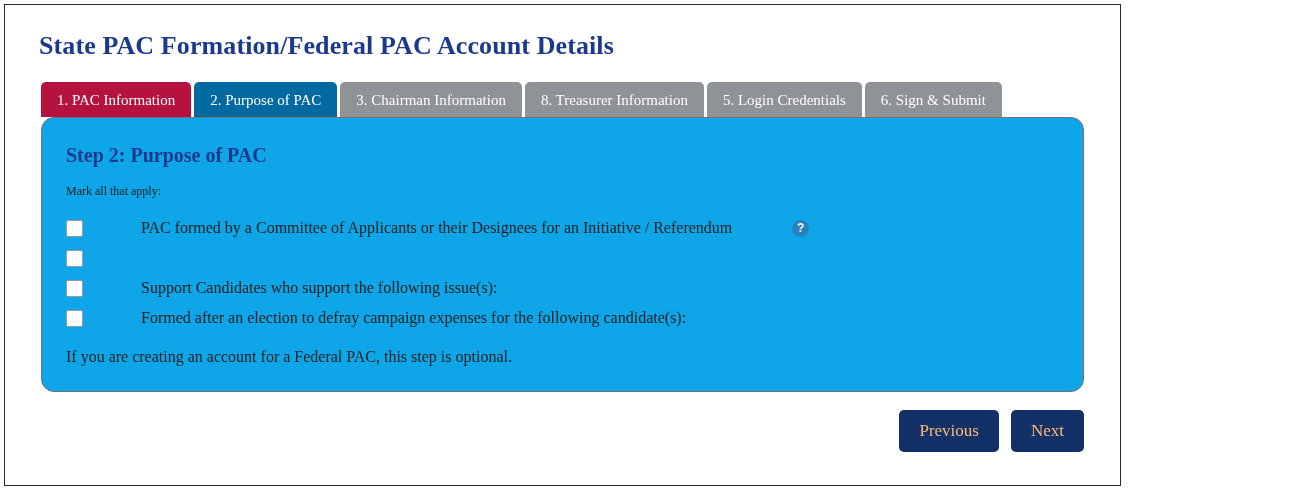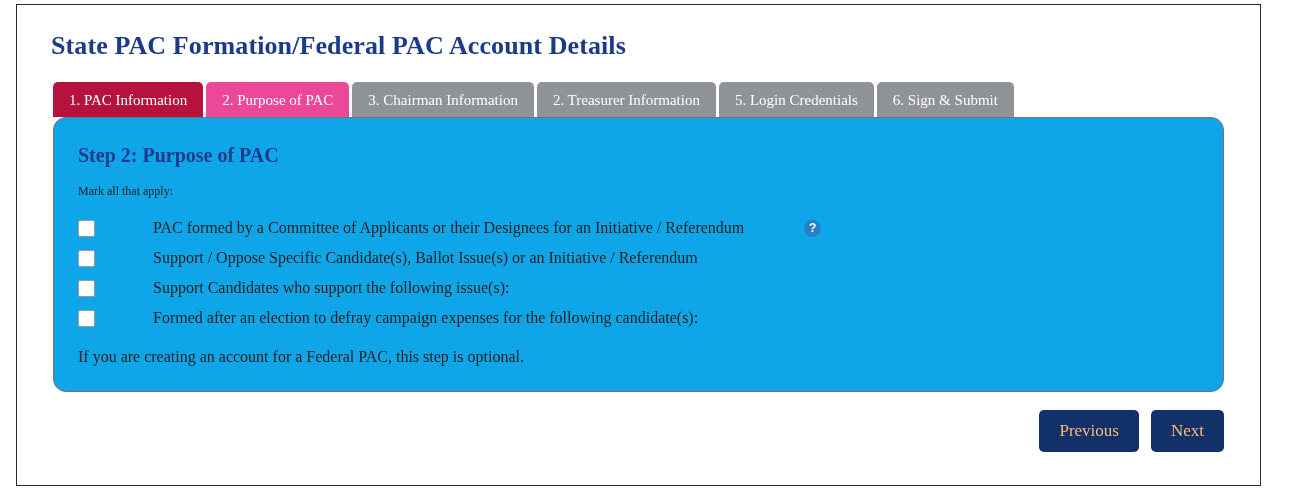--- a/index.html
+++ b/index.html
@@ -8,23 +8,23 @@
   }
   body {
     width: 1292px;
     height: 494px;
     background: #ffffff;
     font-family: "Liberation Serif", serif;
     overflow: hidden;
   }
   .page-frame {
     position: absolute;
-    left: 16px;
+    left: 4px;
     top: 4px;
-    width: 1245px;
+    width: 1117px;
     height: 482px;
     border: 1px solid #2a2a2a;
     background: #ffffff;
     box-sizing: border-box;
   }
   .page-inner {
     position: absolute;
     left: 14px;
     top: 10px;
     right: 14px;
@@ -51,21 +51,21 @@
     background: #8f9296;
     border-radius: 5px 5px 0 0;
     padding: 9px 16px 24px 16px;
     margin-right: 3px;
     line-height: 18px;
     white-space: nowrap;
     box-sizing: border-box;
     height: 35px;
   }
   .tab.active {
-    background: #ec4899;
+    background: #0369a1;
   }
   .tab.done {
     background: #b5123e;
   }
   .panel {
     margin: 0 22px 0 22px;
     border: 1px solid #737373;
     border-radius: 13px;
     background: #0ea5e9;
     height: 275px;
@@ -150,38 +150,37 @@
 
 <div class="page-frame">
   <div class="page-inner">
 
     <h1 class="page-title">State PAC Formation/Federal PAC Account Details</h1>
 
     <div class="tabs">
       <div class="tab done">1. PAC Information</div>
       <div class="tab active">2. Purpose of PAC</div>
       <div class="tab">3. Chairman Information</div>
-      <div class="tab">2. Treasurer Information</div>
+      <div class="tab">8. Treasurer Information</div>
       <div class="tab">5. Login Credentials</div>
       <div class="tab">6. Sign &amp; Submit</div>
     </div>
 
     <div class="panel">
       <div class="step-title">Step 2: Purpose of PAC</div>
       <div class="mark-all">Mark all that apply:</div>
 
       <div class="options">
         <div class="option-row">
           <div class="checkbox"></div>
           <span class="option-label">PAC formed by a Committee of Applicants or their Designees for an Initiative / Referendum</span>
           <span class="help-icon">?</span>
         </div>
         <div class="option-row">
           <div class="checkbox"></div>
-          <span class="option-label">Support / Oppose Specific Candidate(s), Ballot Issue(s) or an Initiative / Referendum</span>
         </div>
         <div class="option-row">
           <div class="checkbox"></div>
           <span class="option-label">Support Candidates who support the following issue(s):</span>
         </div>
         <div class="option-row">
           <div class="checkbox"></div>
           <span class="option-label">Formed after an election to defray campaign expenses for the following candidate(s):</span>
         </div>
       </div>

